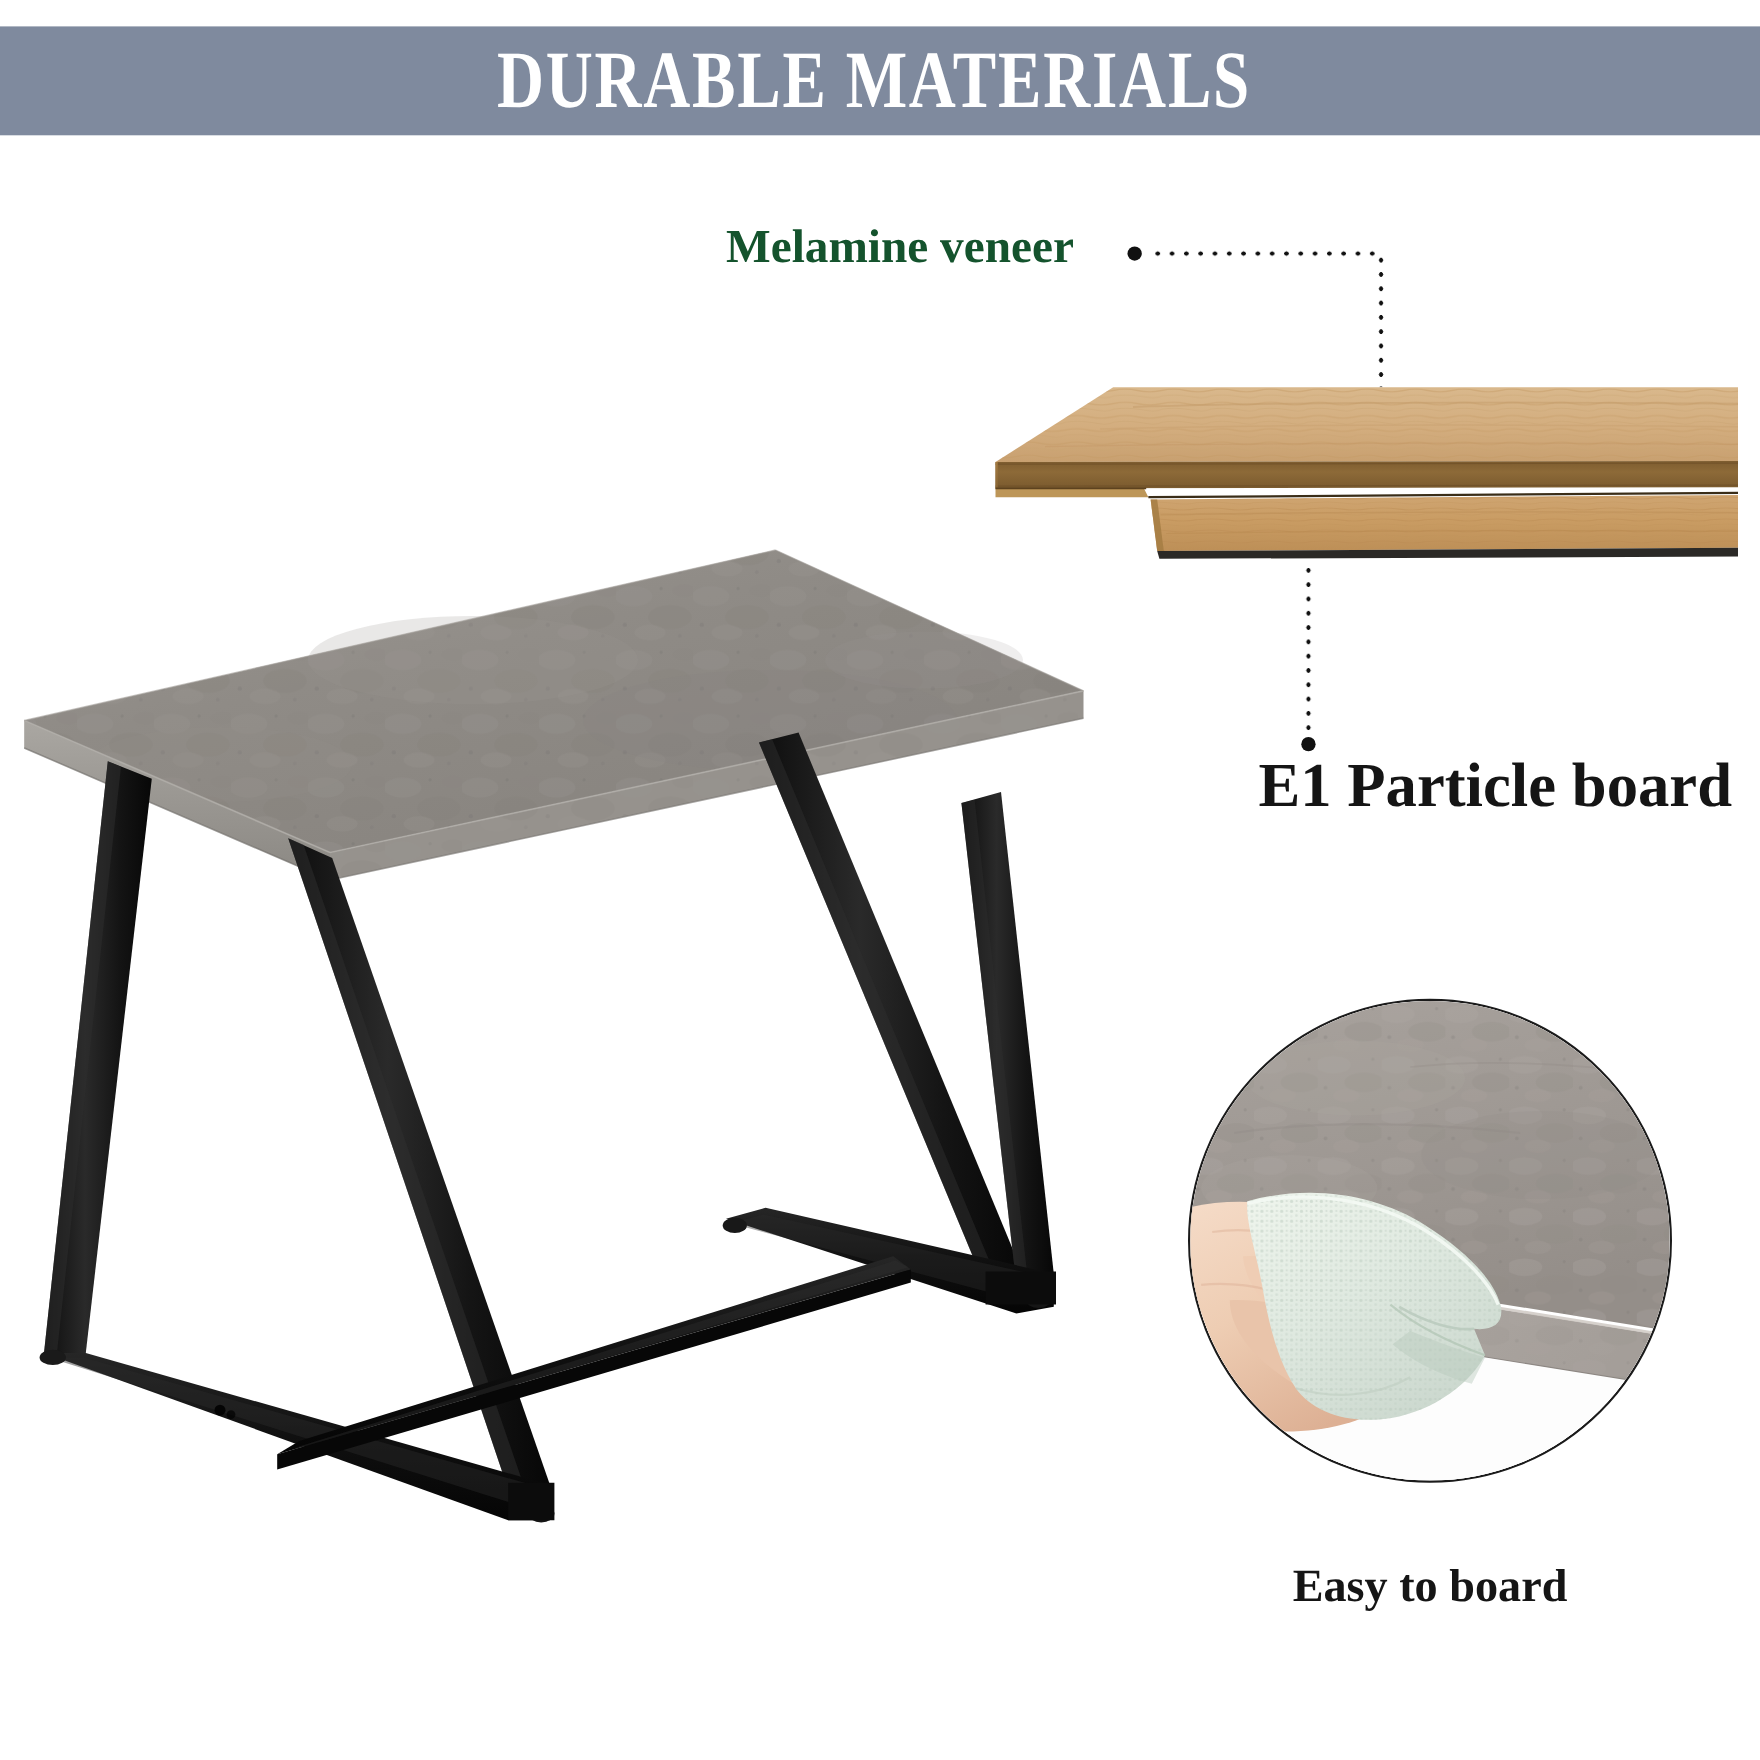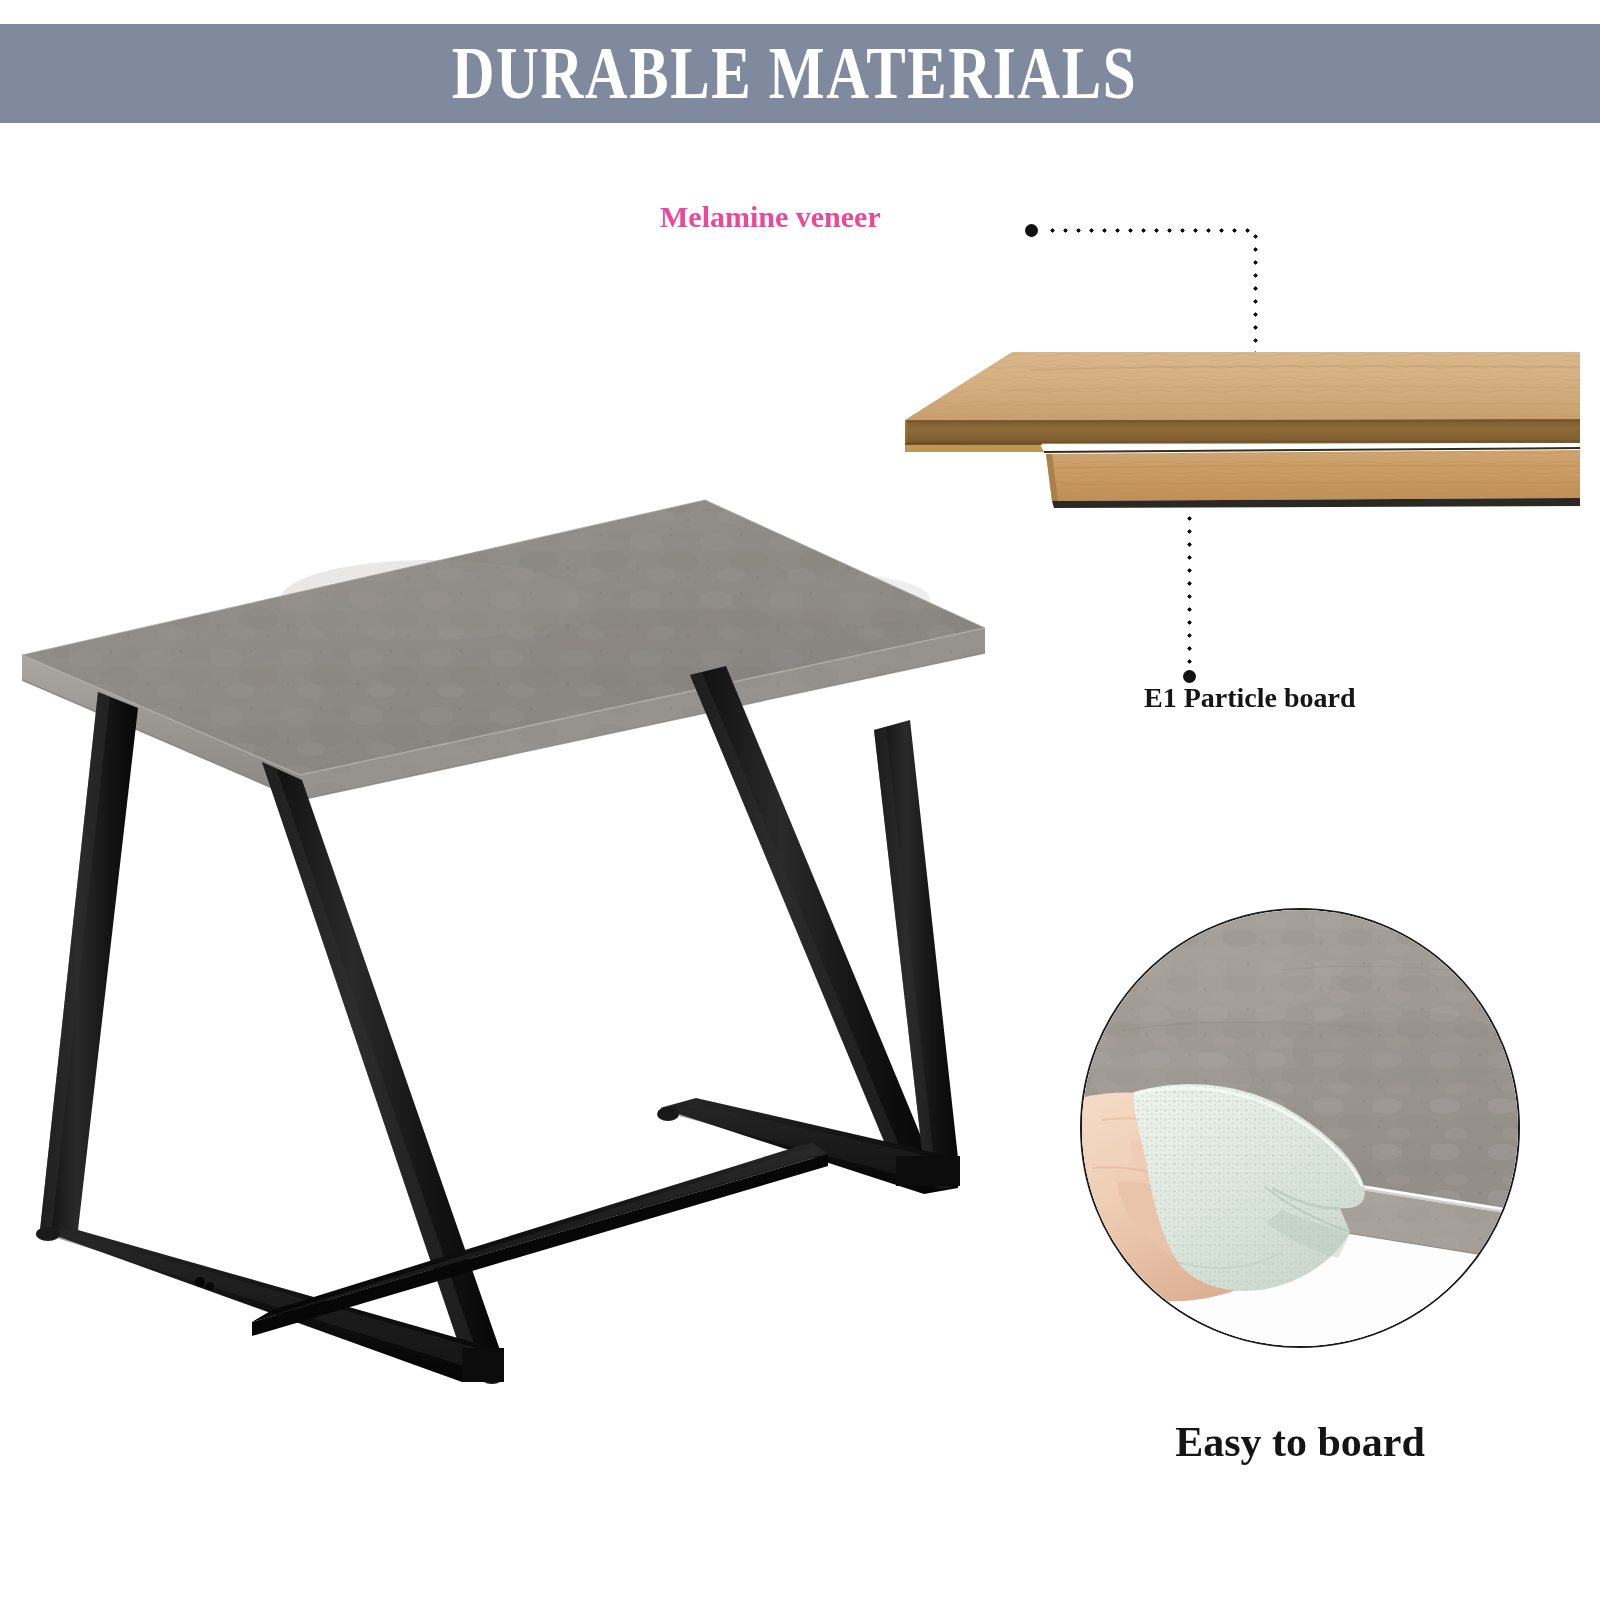--- a/index.html
+++ b/index.html
@@ -45,32 +45,32 @@
     display: inline-block;
     transform: scaleX(0.80);
     transform-origin: center center;
   }
 
   
   .label-melamine {
     position: absolute;
     left: 660px;
     top: 200px;
-    font-size: 30px;
+    font-size: 43px;
     font-weight: bold;
-    color: #ec4899;
+    color: #14532d;
     white-space: nowrap;
     letter-spacing: 0px;
     text-align: right;
   }
   .label-particle {
     position: absolute;
     left: 1144px;
     top: 682px;
-    font-size: 28px;
+    font-size: 57px;
     font-weight: bold;
     color: #151515;
     white-space: nowrap;
   }
   .label-easyclean {
     position: absolute;
     left: 1080px;
     top: 1418px;
     width: 440px;
     text-align: center;

